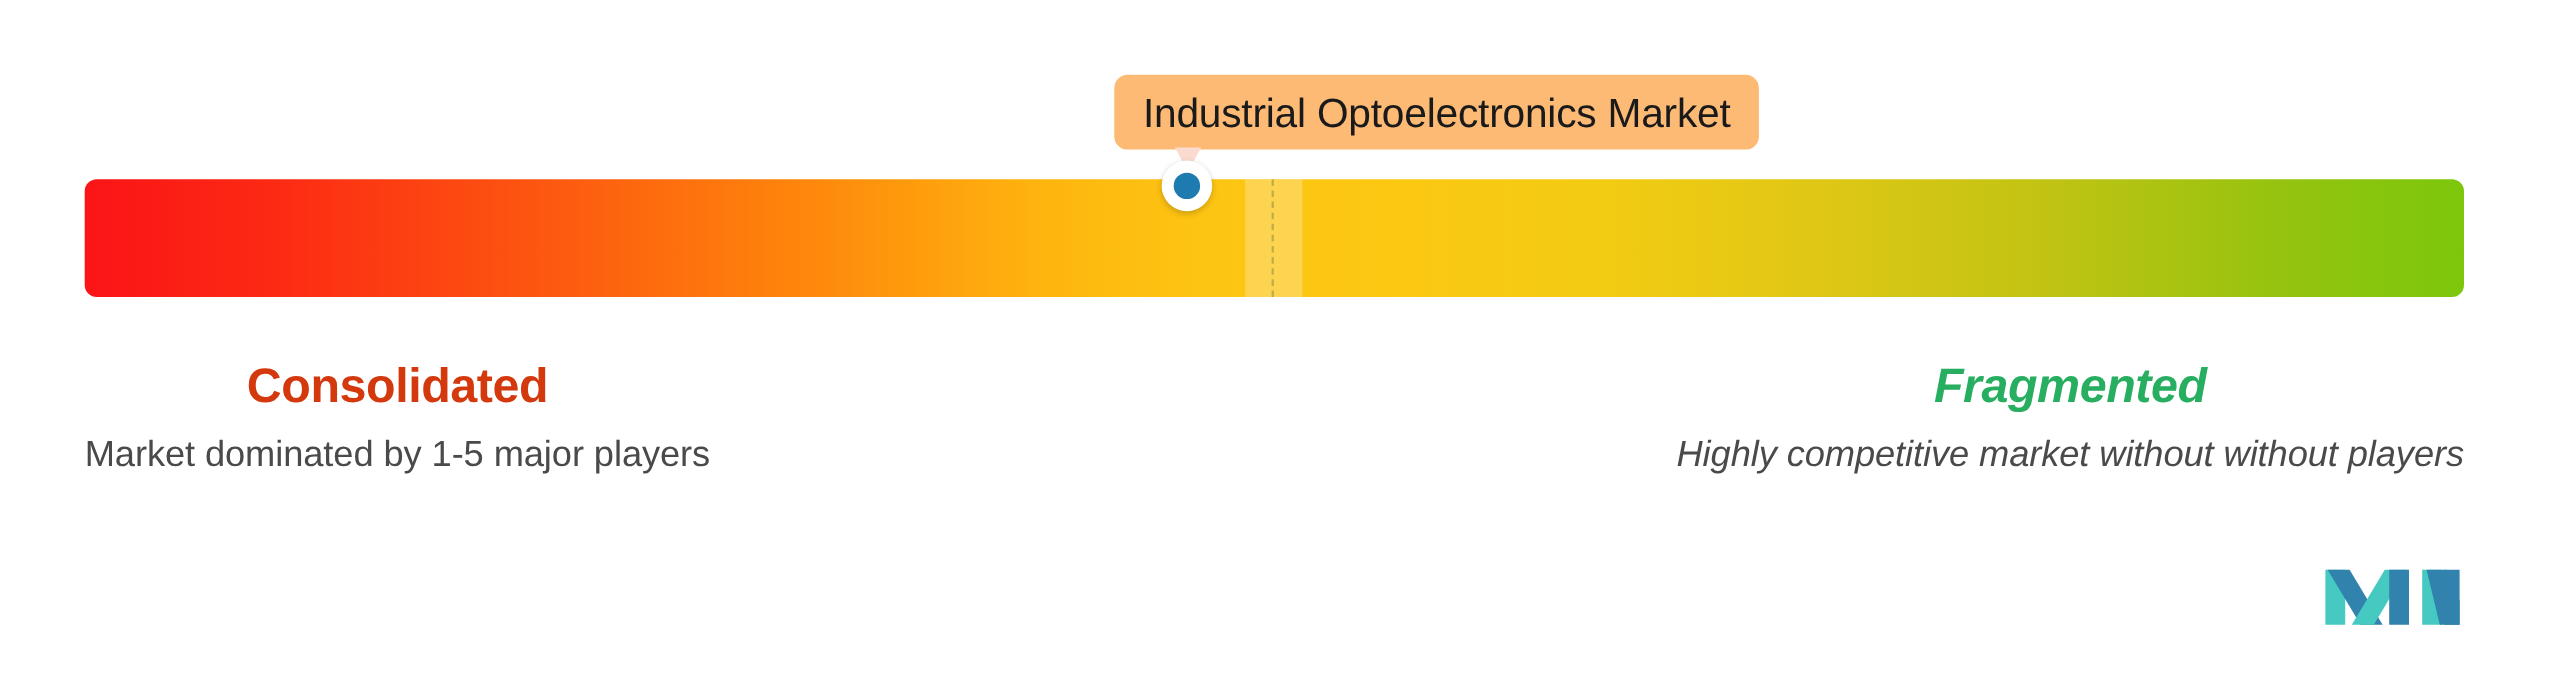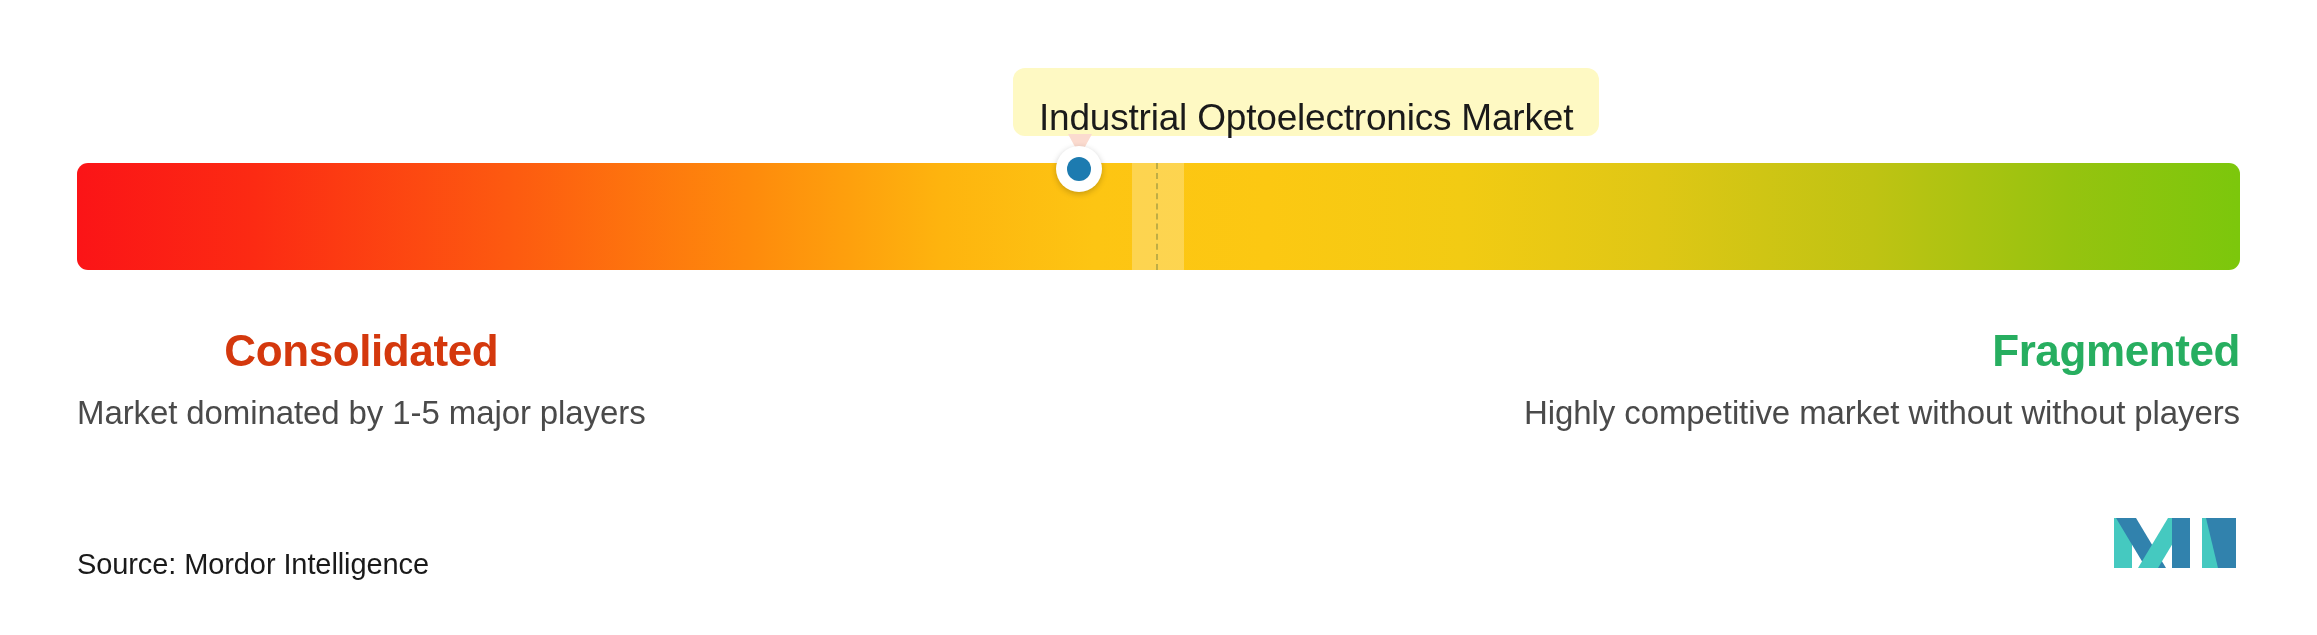--- a/index.html
+++ b/index.html
@@ -9,23 +9,23 @@
     font-family:"Liberation Sans", sans-serif;
     overflow:hidden;
   }
   #root{ position:relative; width:2317px; height:635px; background:#fff; }
 
   
   .tooltip{
     position:absolute;
     left:1013px; top:68px;
     height:68px;
-    padding:0 26px;
-    display:flex; align-items:flex-end;
-    background:#fef9c3;
+    padding:12px 26px;
+    display:flex; align-items:center;
+    background:#fdba74;
     border-radius:12px;
     white-space:nowrap;
   }
   .tooltip-label{
     font-size:37px;
     font-weight:400;
     color:#1A1A1A;
     letter-spacing:-0.2px;
     line-height:1;
   }
@@ -92,21 +92,21 @@
   }
 
   
   .labels{
     position:absolute;
     left:77px; right:77px; top:326px;
     display:flex; justify-content:space-between; align-items:flex-start;
   }
   .label-col{ display:flex; flex-direction:column; }
   .label-col.left{ align-items:center; text-align:left; }
-  .label-col.right{ align-items:flex-end; text-align:right; }
+  .label-col.right{ align-items:center; text-align:right;font-style:italic; }
 
   .label-title{
     font-size:44px;
     font-weight:700;
     line-height:1.12;
     letter-spacing:-0.4px;
   }
   .label-title.consolidated{ color:#D4380D; }
   .label-title.fragmented{ color:#27AE60; }
 
@@ -158,21 +158,20 @@
     <div class="label-col left">
       <div class="label-title consolidated">Consolidated</div>
       <div class="label-sub">Market dominated by 1-5 major players</div>
     </div>
     <div class="label-col right">
       <div class="label-title fragmented">Fragmented</div>
       <div class="label-sub">Highly competitive market without without players</div>
     </div>
   </div>
 
-  <div class="source">Source: Mordor Intelligence</div>
 
   <svg class="logo" viewBox="0 0 130 62">
 
     <polygon points="4,6 22,6 22,56 4,56" fill="#45C9C0"></polygon>
 
     <polygon points="6,6 26,6 56,56 36,56" fill="#3182AD"></polygon>
 
     <polygon points="58,6 78,6 48,56 28,56" fill="#45C9C0"></polygon>
 
     <polygon points="62,6 80,6 80,56 62,56" fill="#3182AD"></polygon>

